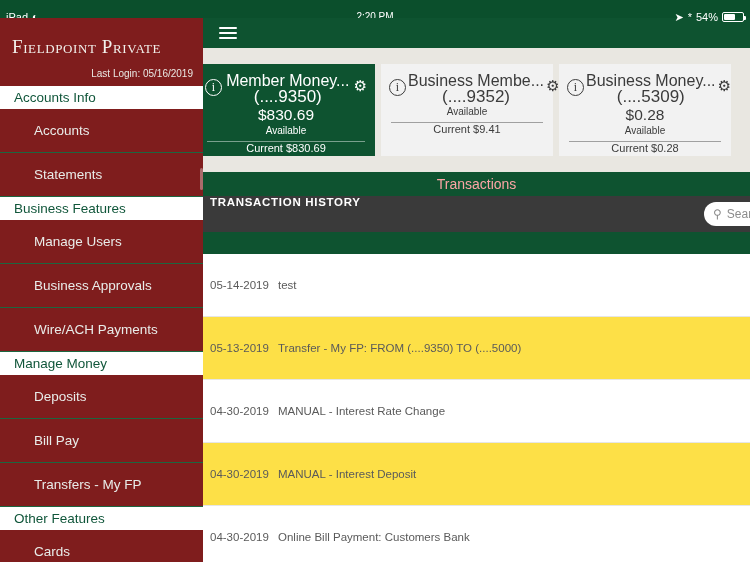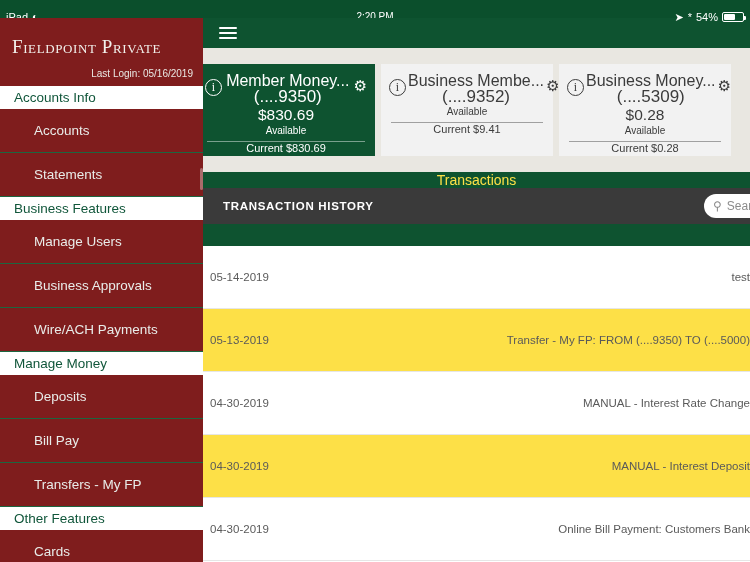--- a/index.html
+++ b/index.html
@@ -108,48 +108,48 @@
   .card-titles { flex: 1; text-align: center; padding: 0 2px; }
   .card-name { font-size: 16px; line-height: 16px; white-space: nowrap; overflow: hidden; }
   .card-acct { font-size: 17px; line-height: 16px; }
   .gear { flex: 0 0 auto; font-size: 15px; margin-top: 5px; line-height: 15px; }
   .card-amount { text-align: center; font-size: 15.5px; margin-top: 1px; }
   .card-avail { text-align: center; font-size: 10px; margin-top: 1px; }
   .card-divider { height: 1px; background: currentColor; opacity: 0.45; margin: 5px 10px 0 10px; }
   .card-current { text-align: center; font-size: 11px; margin-top: 0; }
 
   .section-title-bar {
-    height: 16px; background: #0e5330; color: #fde047;
+    height: 24px; background: #0e5330; color: #fca5a5;
     font-size: 14px; display: flex; align-items: center; justify-content: center;
   }
   .hist-bar {
     height: 36px; background: #3a3a3a; color: #ffffff;
-    display: flex; align-items: center; position: relative;
-    padding-left: 20px;
+    display: flex; position: relative;
+    padding-left: 7px;
   }
   .hist-label { font-size: 11.5px; font-weight: bold; letter-spacing: 0.7px; }
   .search-box {
     position: absolute; right: -44px; top: 6px;
     width: 90px; height: 24px; background: #ffffff; border-radius: 12px;
     display: flex; align-items: center; padding-left: 9px; gap: 5px;
     color: #8c8c8c; font-size: 12px;
   }
   .search-glyph { font-size: 12px; color: #8c8c8c; }
 
   .green-gap { height: 22px; background: #0e5330; }
 
   .tx-list { background: #ffffff; }
   .tx-row {
     height: 63px; display: flex; align-items: center;
     font-size: 11.5px; color: #5a5a5a;
     border-bottom: 1px solid #e6e6e6;
   }
   .tx-row.alt { background: #fde047; }
   .tx-date { width: 73px; padding-left: 7px; flex: 0 0 auto; white-space: nowrap; }
-  .tx-desc { flex: 1; padding-left: 2px; white-space: nowrap; text-align: right; }
+  .tx-desc { flex: 1; padding-left: 2px; white-space: nowrap; }
 </style>
 </head>
 <body>
 
 <div class="screen">
 
   <div class="statusbar">
     <div class="sb-left">
       <span>iPad</span>
       <span class="wifi-icon">◐</span>

